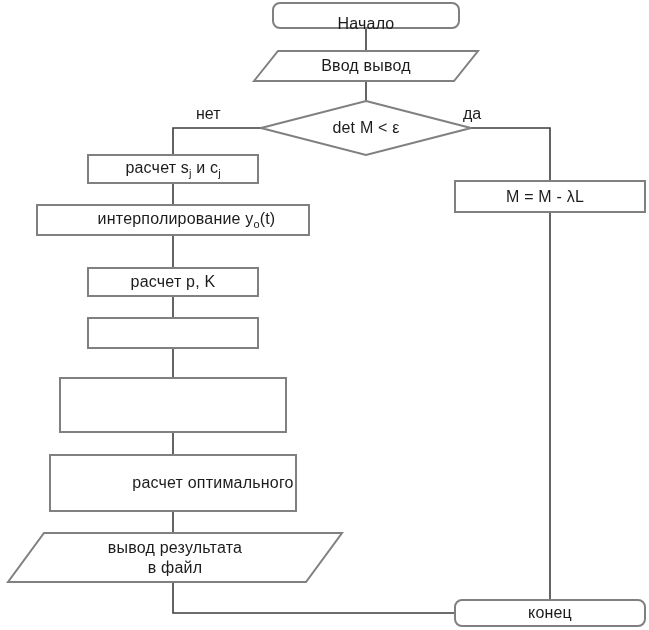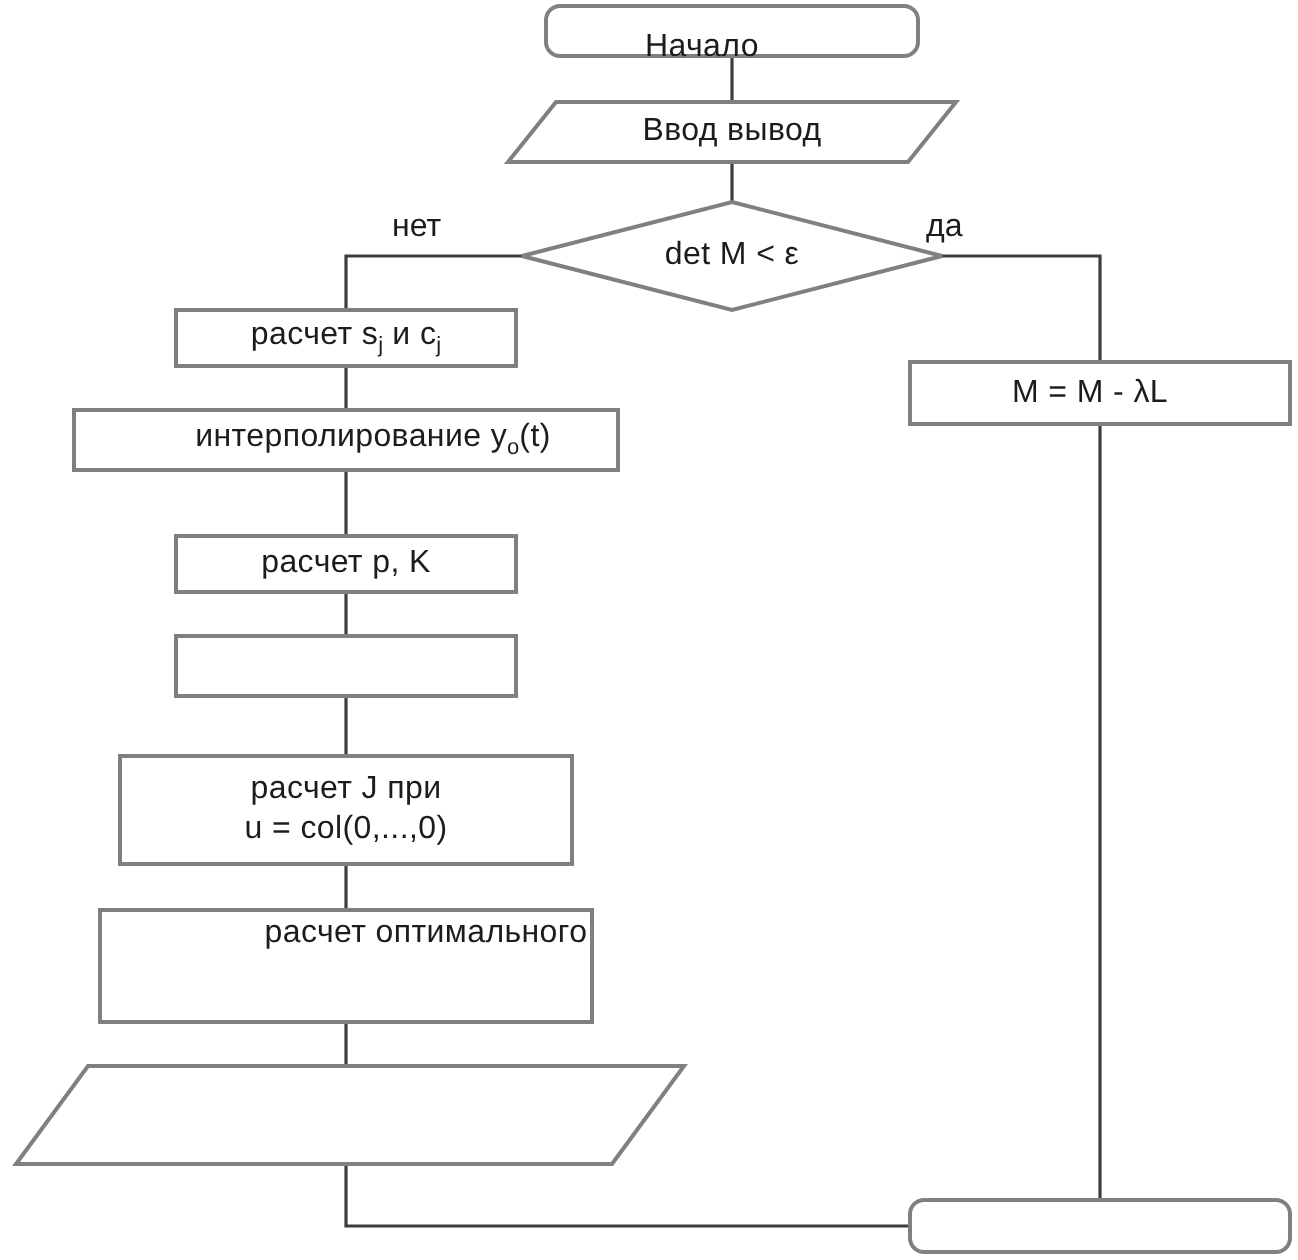--- a/index.html
+++ b/index.html
@@ -65,21 +65,21 @@
       <rect class="shape" x="88" y="268" width="170" height="28"></rect>
       <rect class="shape" x="88" y="318" width="170" height="30"></rect>
       <rect class="shape" x="60" y="378" width="226" height="54"></rect>
       <rect class="shape" x="50" y="455" width="246" height="56"></rect>
       <polygon class="shape" points="44,533 342,533 306,582 8,582"></polygon>
       <rect class="shape" x="455" y="181" width="190" height="31"></rect>
       <rect class="shape" x="455" y="600" width="190" height="26" rx="7"></rect>
     </g>
   </svg>
 
-  <div class="label" style="left:258px;top:3px;width:186px;height:42px;">
+  <div class="label" style="left:273px;top:3px;width:186px;height:42px;">
     <span>Начало</span>
   </div>
 
   <div class="label" style="left:254px;top:51px;width:224px;height:30px;">
     <span>Ввод вывод</span>
   </div>
 
   <div class="label" style="left:261px;top:101px;width:210px;height:54px;">
     <span>det M &lt; ε</span>
   </div>
@@ -98,28 +98,31 @@
 
   <div class="label" style="left:37px;top:205px;width:299px;height:30px;">
     <span><span>интерполирование y</span><sub>o</sub><span>(t)</span></span>
   </div>
 
   <div class="label" style="left:88px;top:268px;width:170px;height:28px;">
     <span>расчет p, K</span>
   </div>
 
 
-  <div class="label" style="left:60px;top:378px;width:226px;height:54px;">
-    <span>расчет J при</span>
-    <span>u = col(0,...,0)</span>
-  </div>
 
-  <div class="label" style="left:50px;top:439px;width:246px;height:56px;padding-left:40px;">
+  <div class="label" style="left:50px;top:455px;width:246px;height:56px;padding-left:40px;">
     <span>расчет оптимального</span>
   </div>
 
+  <div class="label" style="left:8px;top:533px;width:334px;height:49px;">
+    <span>вывод результата</span>
+    <span>в файл</span>
+  </div>
 
   <div class="label" style="left:455px;top:181px;width:180px;height:31px;">
     <span>M = M - λL</span>
   </div>
 
+  <div class="label" style="left:455px;top:600px;width:190px;height:26px;">
+    <span>конец</span>
+  </div>
 
 </div>
 
 </body></html>

